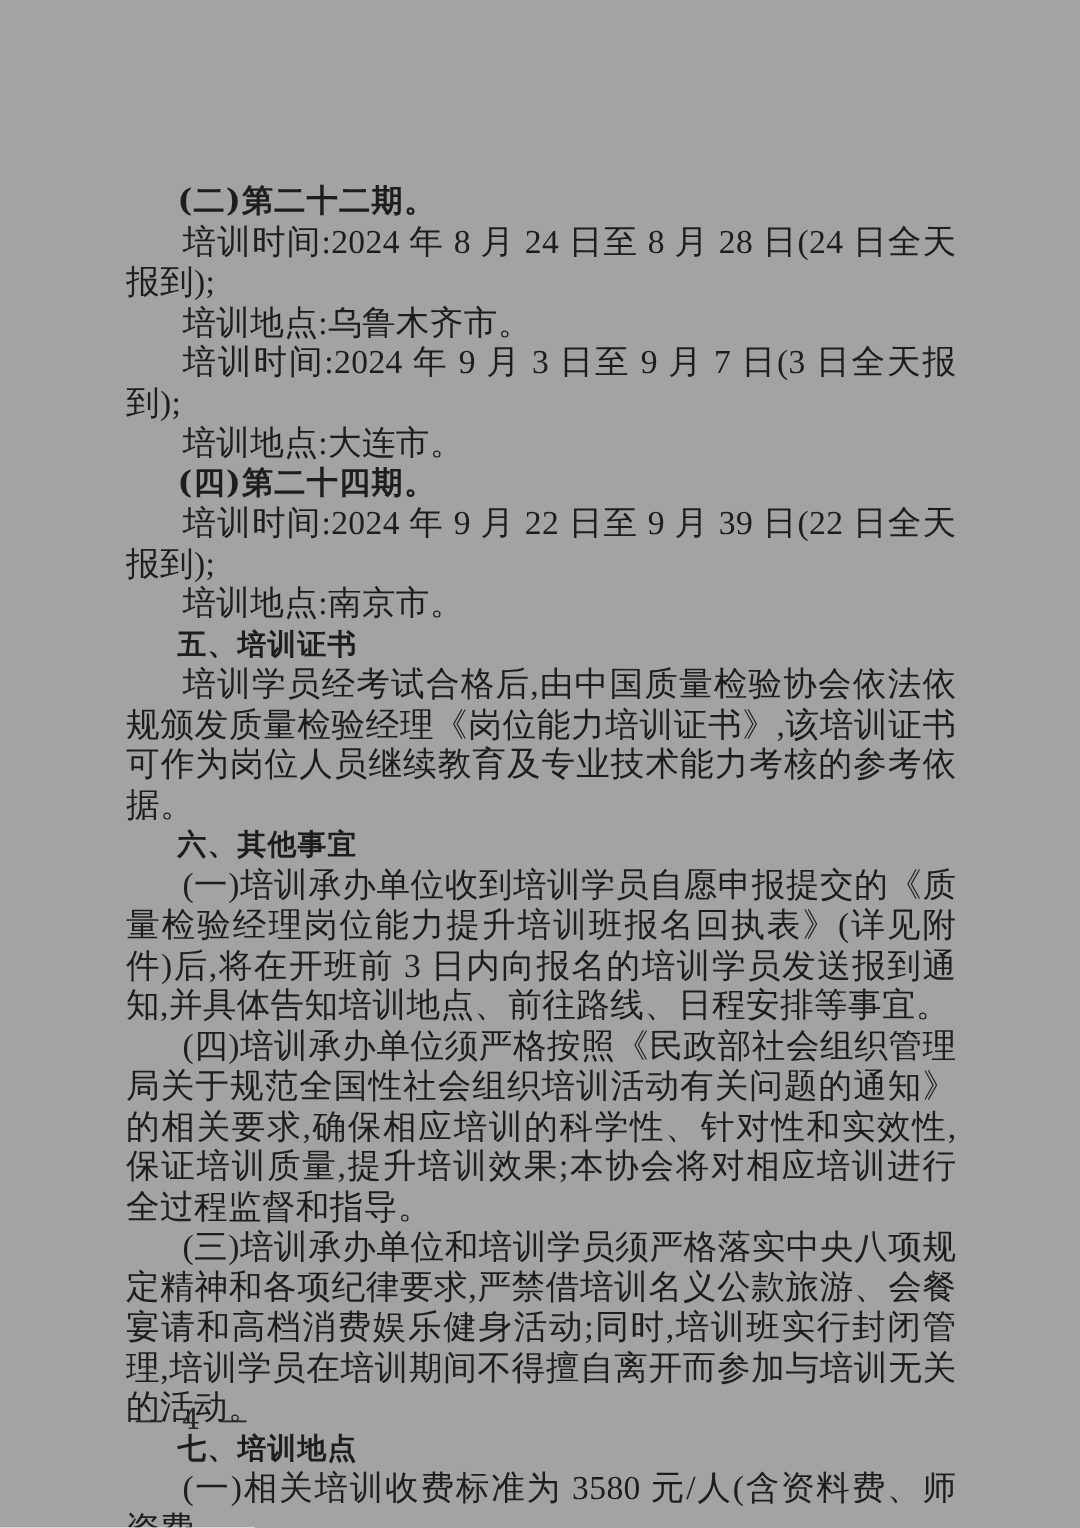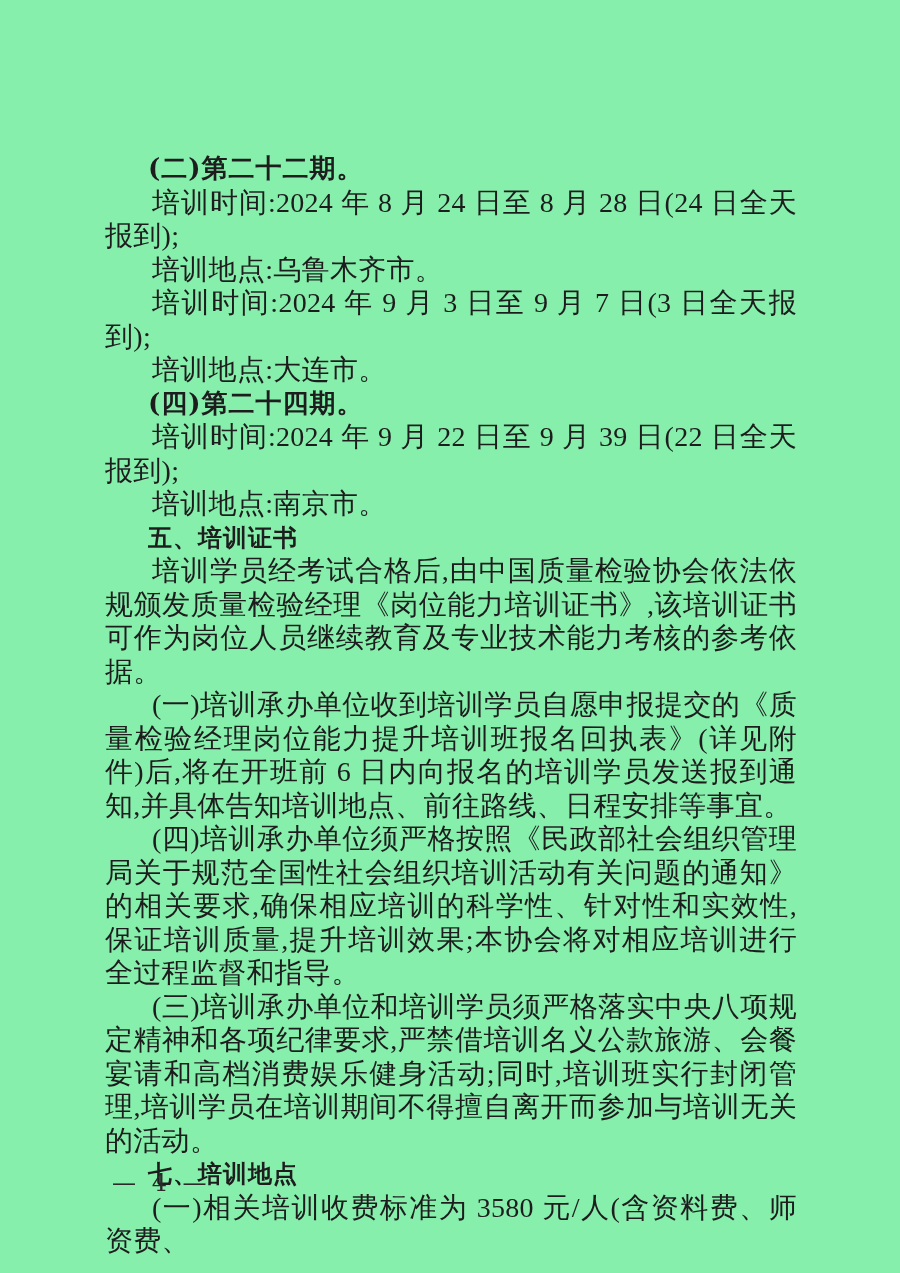--- a/index.html
+++ b/index.html
@@ -5,21 +5,21 @@
 <style>
   html, body {
     margin: 0;
     padding: 0;
     background: #ffffff;
   }
   .page {
     position: relative;
     width: 900px;
     height: 1273px;
-    background: #86efac;
+    background: #a3a3a3;
     overflow: hidden;
     font-family: "Liberation Serif", "DejaVu Serif", serif;
   }
   .content {
     position: absolute;
     left: 105px;
     top: 152px;
     width: 692px;
   }
   .content p {
@@ -70,20 +70,21 @@
     <p class="subhead">(二)第二十二期。</p>
     <p class="body">培训时间:2024 年 8 月 24 日至 8 月 28 日(24 日全天报到);</p>
     <p class="body">培训地点:乌鲁木齐市。</p>
     <p class="body">培训时间:2024 年 9 月 3 日至 9 月 7 日(3 日全天报到);</p>
     <p class="body">培训地点:大连市。</p>
     <p class="subhead">(四)第二十四期。</p>
     <p class="body">培训时间:2024 年 9 月 22 日至 9 月 39 日(22 日全天报到);</p>
     <p class="body">培训地点:南京市。</p>
     <p class="head">五、培训证书</p>
     <p class="body">培训学员经考试合格后,由中国质量检验协会依法依规颁发质量检验经理《岗位能力培训证书》,该培训证书可作为岗位人员继续教育及专业技术能力考核的参考依据。</p>
-    <p class="body">(一)培训承办单位收到培训学员自愿申报提交的《质量检验经理岗位能力提升培训班报名回执表》(详见附件)后,将在开班前 6 日内向报名的培训学员发送报到通知,并具体告知培训地点、前往路线、日程安排等事宜。</p>
+    <p class="head">六、其他事宜</p>
+    <p class="body">(一)培训承办单位收到培训学员自愿申报提交的《质量检验经理岗位能力提升培训班报名回执表》(详见附件)后,将在开班前 3 日内向报名的培训学员发送报到通知,并具体告知培训地点、前往路线、日程安排等事宜。</p>
     <p class="body">(四)培训承办单位须严格按照《民政部社会组织管理局关于规范全国性社会组织培训活动有关问题的通知》的相关要求,确保相应培训的科学性、针对性和实效性,保证培训质量,提升培训效果;本协会将对相应培训进行全过程监督和指导。</p>
     <p class="body">(三)培训承办单位和培训学员须严格落实中央八项规定精神和各项纪律要求,严禁借培训名义公款旅游、会餐宴请和高档消费娱乐健身活动;同时,培训班实行封闭管理,培训学员在培训期间不得擅自离开而参加与培训无关的活动。</p>
     <p class="head">七、培训地点</p>
     <p class="body">(一)相关培训收费标准为 3580 元/人(含资料费、师资费、</p>
   </main>
   <div class="footer">— 4 —</div>
 </div>
 
 </body></html>

